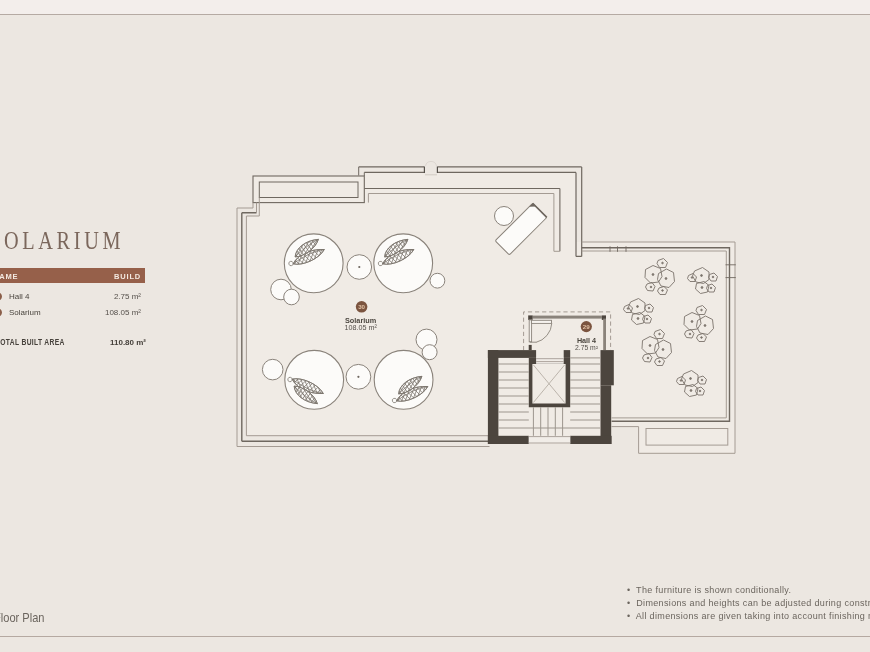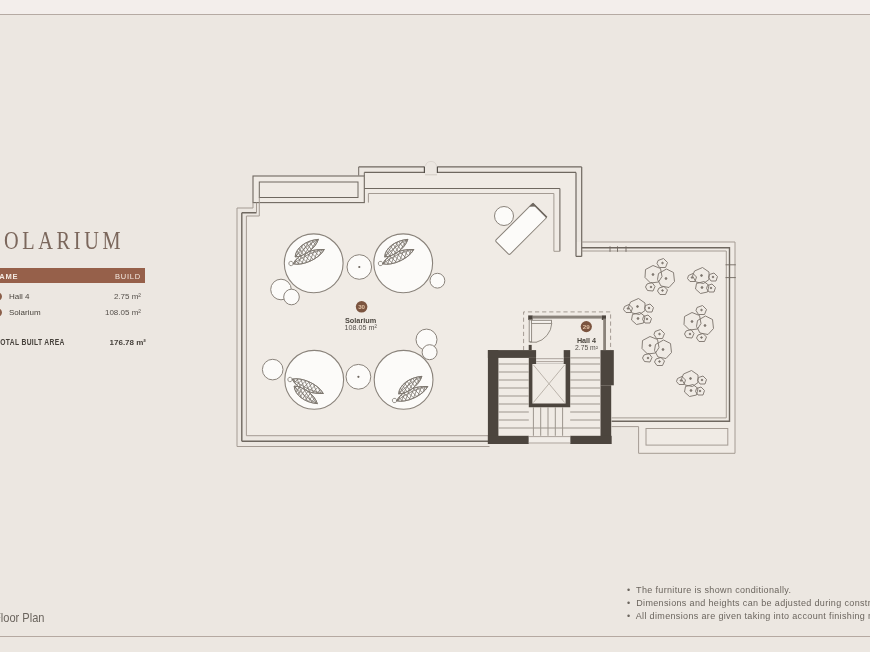--- a/index.html
+++ b/index.html
@@ -13,32 +13,32 @@
 <div class="abs" style="left:0;top:0;width:870px;height:14px;background:#F3EEEB;"></div>
 
 <div class="abs" style="left:0;top:14px;width:870px;height:1px;background:#B5AAA3;"></div>
 
 <div class="abs" style="left:0;top:636px;width:870px;height:1px;background:#B5A9A1;"></div>
 
 <div class="abs" style="left:-10.9px;top:226.2px;font-family:'Liberation Serif',serif;font-size:26px;letter-spacing:4.7px;color:#7B675C;white-space:nowrap;transform:scaleX(0.78);transform-origin:0 0;">SOLARIUM</div>
 
 <div class="abs" style="left:0;top:268px;width:145px;height:15px;background:#96604A;"></div>
 <div class="abs" style="left:-7px;top:271.5px;font-size:7.5px;font-weight:bold;letter-spacing:0.8px;color:#F3E8E0;">NAME</div>
-<div class="abs" style="left:0;top:271.5px;width:141px;text-align:right;font-size:7.5px;font-weight:normal;letter-spacing:0.8px;color:#F3E8E0;">BUILD</div>
+<div class="abs" style="left:0;top:271.5px;width:141px;text-align:right;font-size:7.5px;font-weight:bold;letter-spacing:0.8px;color:#F3E8E0;">BUILD</div>
 
 <div class="abs" style="left:-8px;top:292px;width:10px;height:9px;border-radius:50%;background:#8A5E49;"></div>
 <div class="abs" style="left:9px;top:292px;font-size:8px;color:#4A453E;">Hall 4</div>
 <div class="abs" style="left:0;top:292px;width:141px;text-align:right;font-size:8px;color:#55504B;">2.75 m²</div>
 
 <div class="abs" style="left:-8px;top:307.5px;width:10px;height:9px;border-radius:50%;background:#8A5E49;"></div>
 <div class="abs" style="left:9px;top:307.5px;font-size:8px;color:#4A453E;">Solarium</div>
 <div class="abs" style="left:0;top:307.5px;width:141px;text-align:right;font-size:8px;color:#55504B;">108.05 m²</div>
 
 <div class="abs" style="left:-3.8px;top:338px;font-size:8.2px;font-weight:bold;letter-spacing:0.4px;color:#46413B;transform:scaleX(0.82);transform-origin:0 0;white-space:nowrap;">TOTAL BUILT AREA</div>
-<div class="abs" style="left:0;top:338px;width:146px;text-align:right;font-size:8px;font-weight:bold;color:#46413B;">176.78 m²</div>
+<div class="abs" style="left:0;top:338px;width:146px;text-align:right;font-size:8px;font-weight:bold;color:#46413B;">110.80 m²</div>
 
 <svg class="abs" style="left:0;top:0;" width="870" height="652" viewBox="0 0 870 652">
   <g fill="none" stroke-linecap="butt">
 
   <path d="M246.4 435.7 V216 H259.3 V202.6 H253 V176 H364.3 V172.4 H576 V242 H735 V453.3 H638.6 V426.6 H611.6 V444 H487.9 V435.7 Z" fill="#F0EBE5" stroke="none"></path>
 
   <g>
     <rect x="253" y="176" width="111.3" height="26.6" stroke="#6F6860" stroke-width="1.1"></rect>
     <rect x="259.3" y="182" width="98.7" height="15.5" stroke="#6F6860" stroke-width="1"></rect>
   </g>

